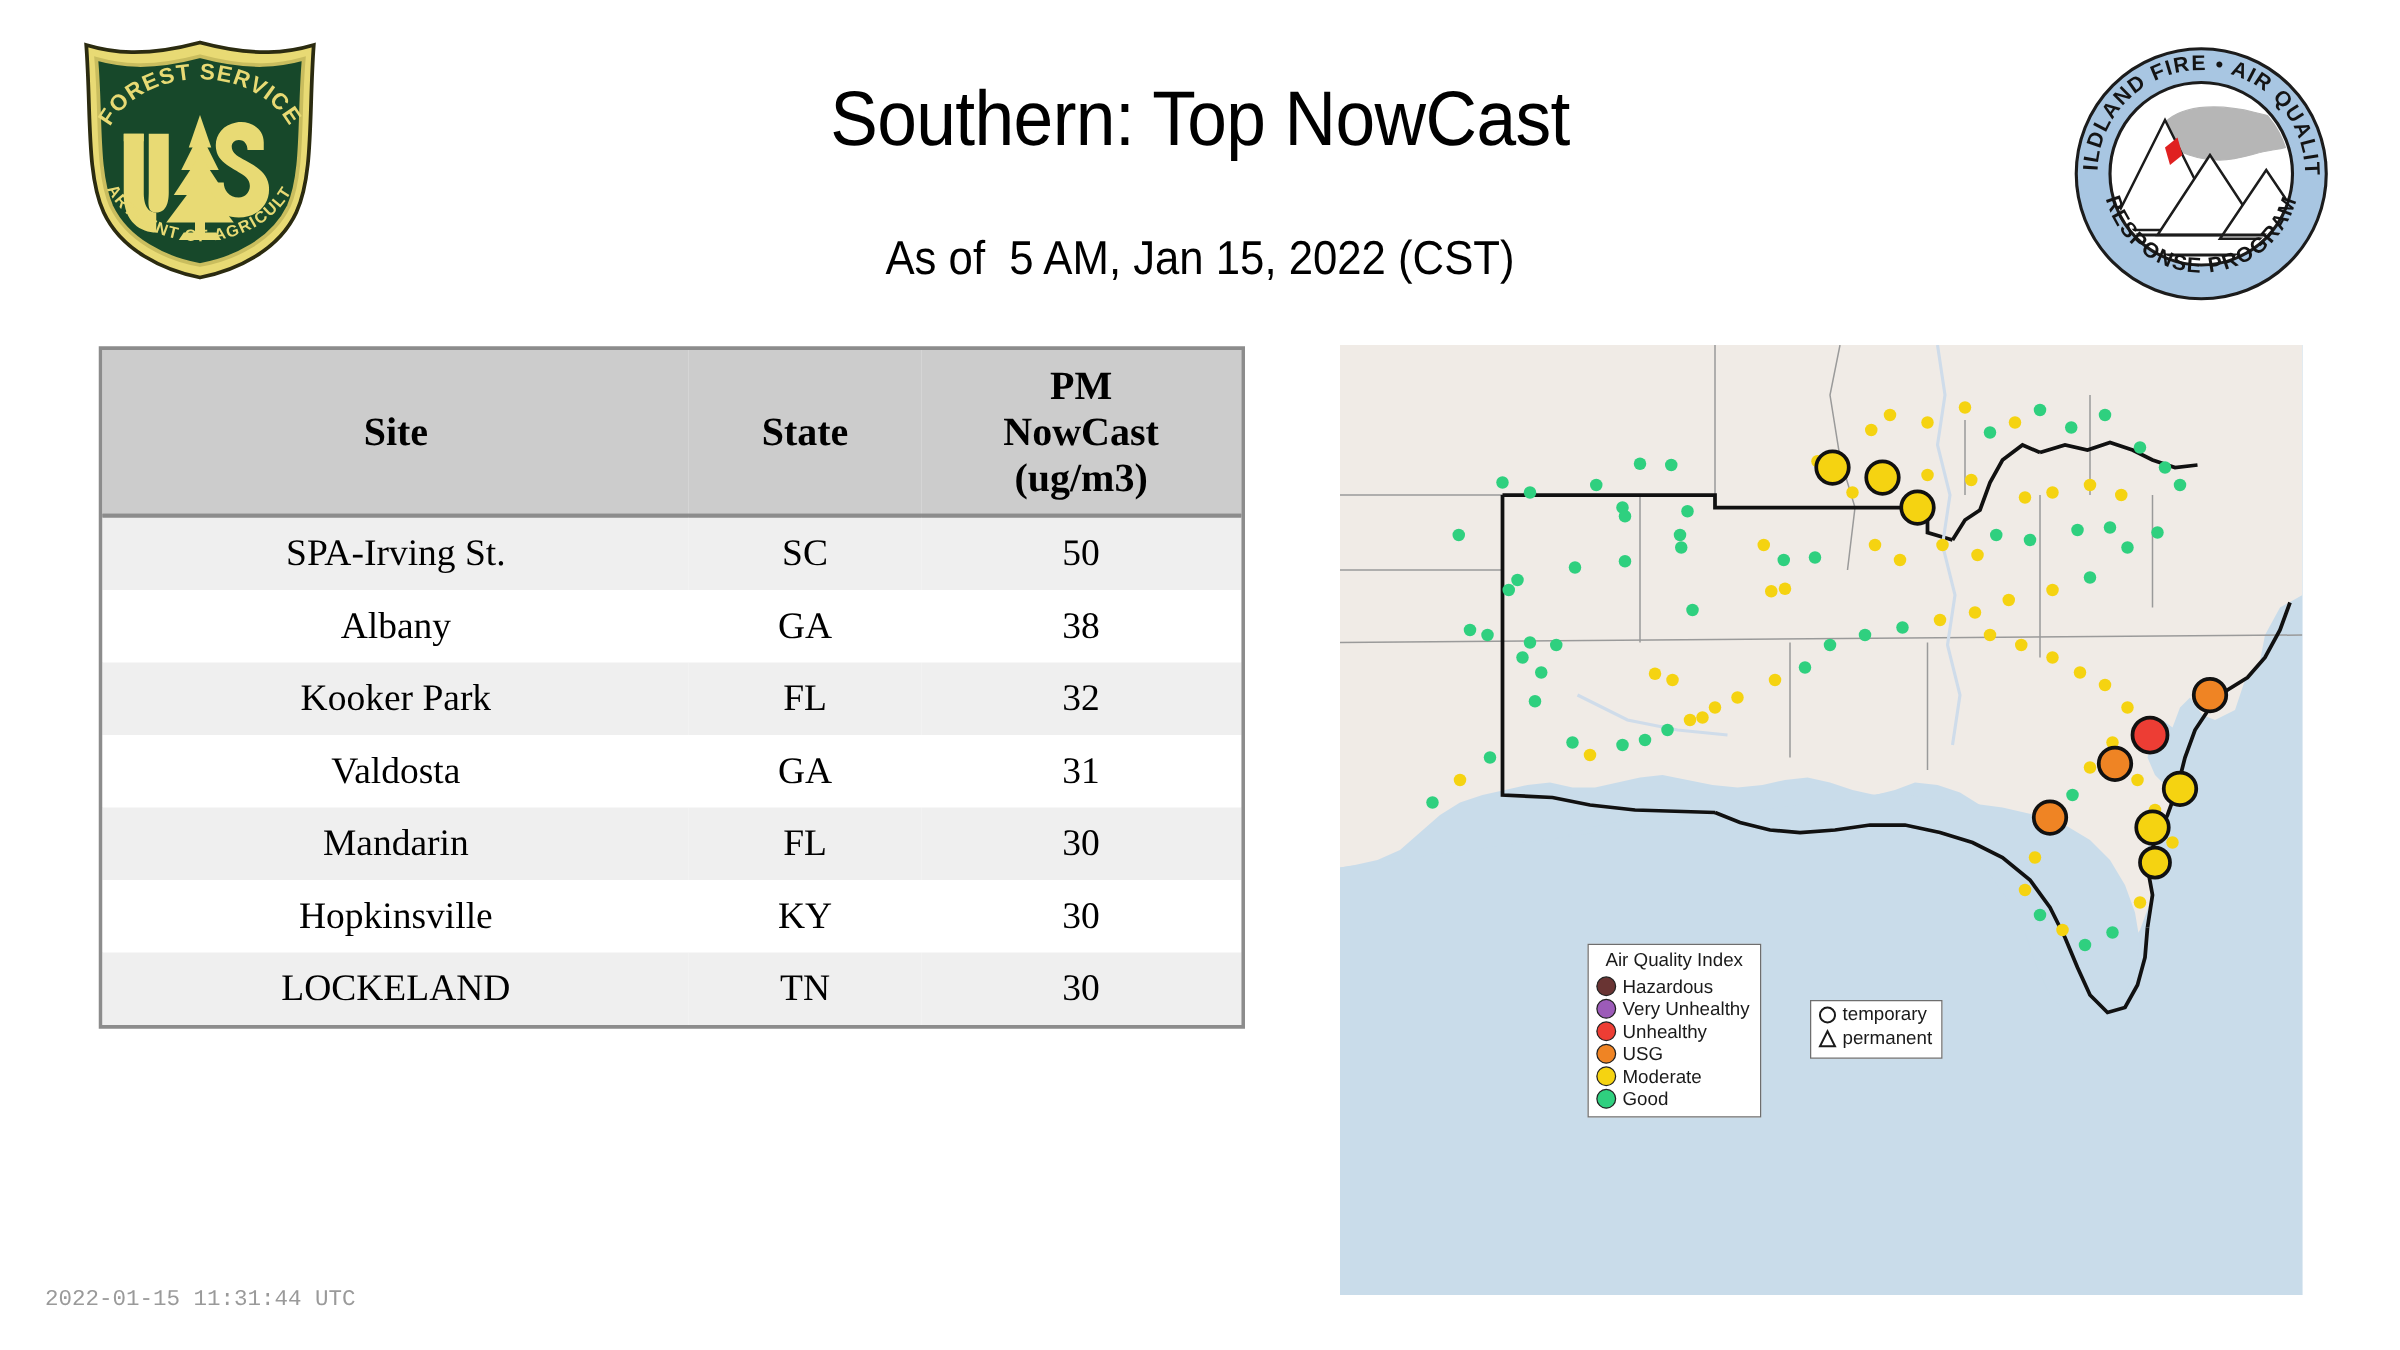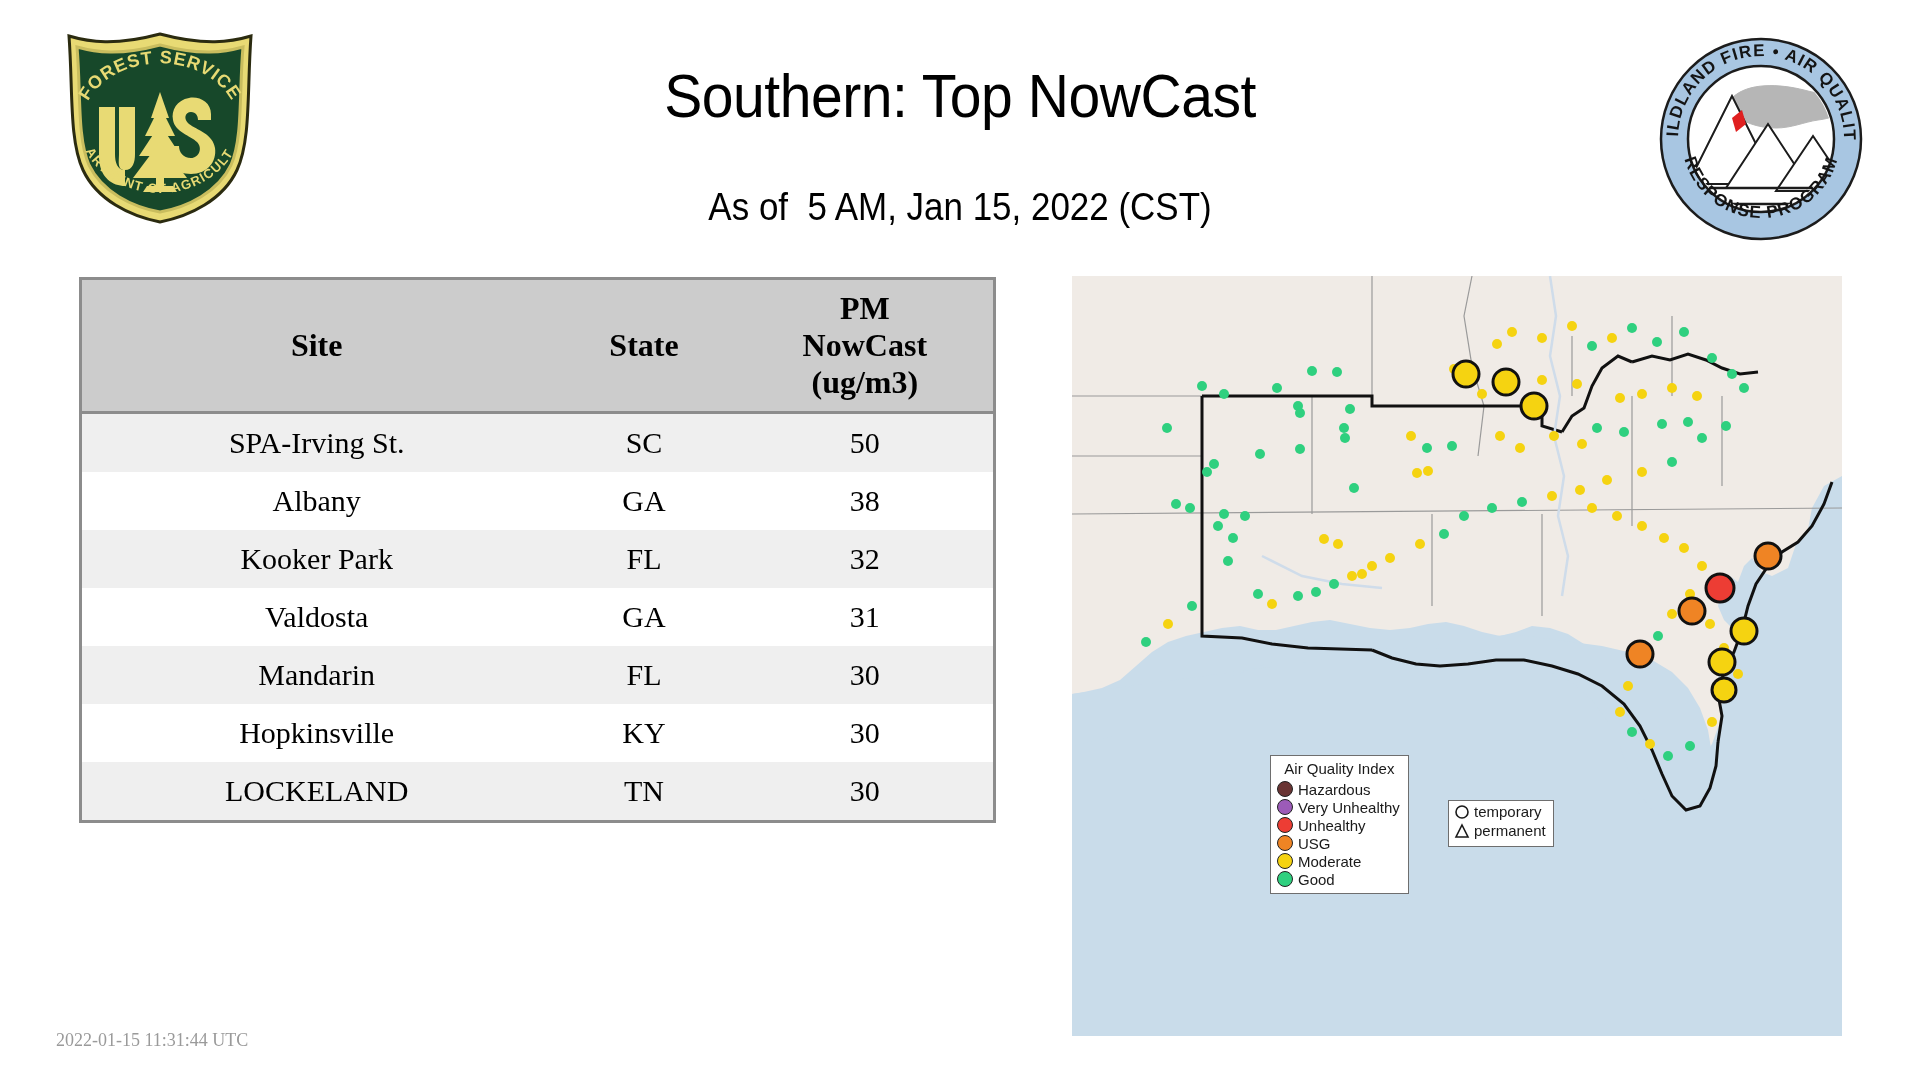--- a/index.html
+++ b/index.html
@@ -99,23 +99,23 @@
     background:#ffffff;border:1px solid #6e6e6e;
     padding:3px 7px 4px 5px;
     font-family:"Liberation Sans", sans-serif;
   }
   .legend-type .lt-row{display:flex;align-items:flex-start;height:19px;}
   .legend-type .lt-label{font-size:15px;color:#1a1a1a;white-space:nowrap;line-height:1;}
   .legend-type .lt-ico{width:16px;height:16px;margin-right:4px;flex:0 0 auto;}
 
   
   .timestamp{
-    position:absolute;left:56px;top:1030px;
+    position:absolute;left:36px;top:1030px;
     font-size:18px;color:#9a9a9a;
-    font-family:Liberation Serif, serif;
+    font-family:Liberation Mono, monospace;
     white-space:nowrap;
   }
 </style>
 </head>
 <body>
 
 <div class="page">
 
   <div class="fs-logo">
     <svg viewBox="0 0 210 195" xmlns="http://www.w3.org/2000/svg">

